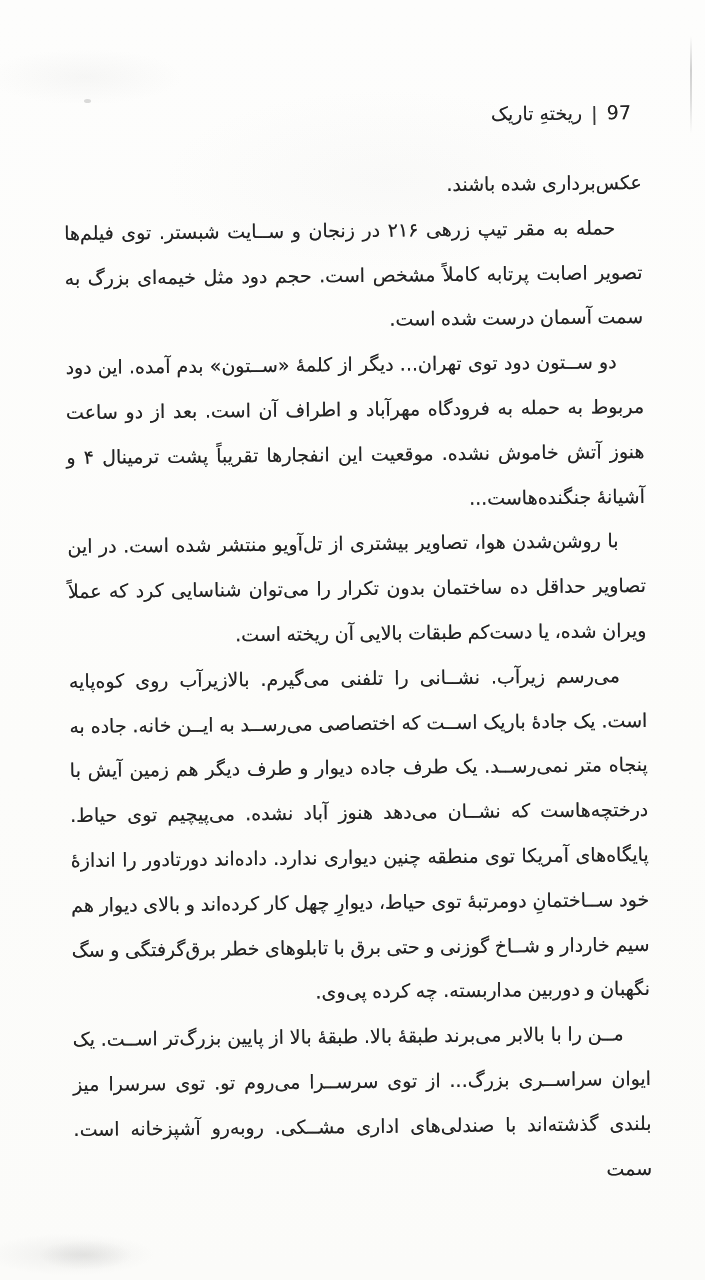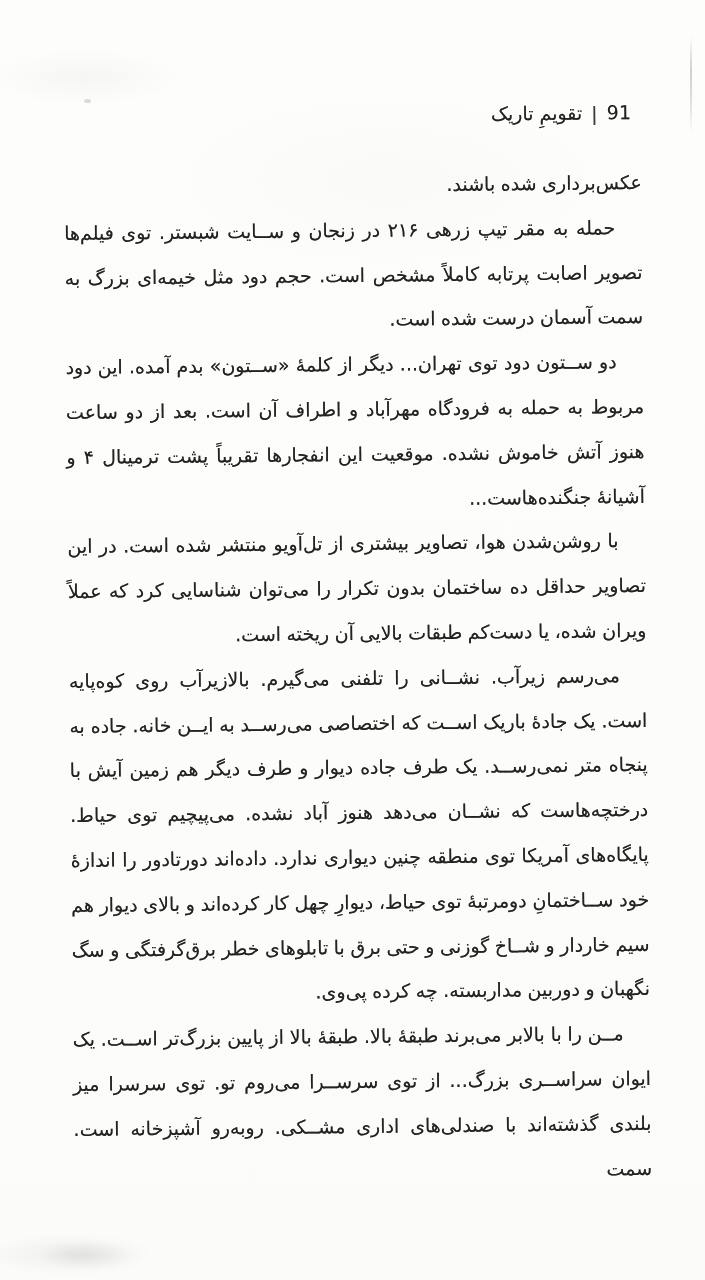--- a/index.html
+++ b/index.html
@@ -93,21 +93,21 @@
 
 <div class="page">
 
   <div class="edge-line"></div>
   <div class="speck"></div>
   <div class="smudge-bl"></div>
 
   <div class="content">
 
     <header class="running-head">
-      <span class="pg-num">91</span><span class="sep">|</span><span class="book-title">تقویمِ تاریک</span>
+      <span class="pg-num">97</span><span class="sep">|</span><span class="book-title">ریختهِ تاریک</span>
     </header>
 
     <article class="body-text">
       <p>عکس‌برداری شده باشند.</p>
       <p class="indent">حمله به مقر تیپ زرهی ۲۱۶ در زنجان و ســایت شبستر. توی فیلم‌ها تصویر اصابت پرتابه کاملاً مشخص است. حجم دود مثل خیمه‌ای بزرگ به سمت آسمان درست شده است.</p>
       <p class="indent">دو ســتون دود توی تهران... دیگر از کلمهٔ «ســتون» بدم آمده. این دود مربوط به حمله به فرودگاه مهرآباد و اطراف آن است. بعد از دو ساعت هنوز آتش خاموش نشده. موقعیت این انفجارها تقریباً پشت ترمینال ۴ و آشیانهٔ جنگنده‌هاست...</p>
       <p class="indent">با روشن‌شدن هوا، تصاویر بیشتری از تل‌آویو منتشر شده است. در این تصاویر حداقل ده ساختمان بدون تکرار را می‌توان شناسایی کرد که عملاً ویران شده، یا دست‌کم طبقات بالایی آن ریخته است.</p>
       <p class="indent">می‌رسم زیرآب. نشــانی را تلفنی می‌گیرم. بالازیرآب روی کوه‌پایه است. یک جادهٔ باریک اســت که اختصاصی می‌رســد به ایــن خانه. جاده به پنجاه متر نمی‌رســد. یک طرف جاده دیوار و طرف دیگر هم زمین آیش با درختچه‌هاست که نشــان می‌دهد هنوز آباد نشده. می‌پیچیم توی حیاط. پایگاه‌های آمریکا توی منطقه چنین دیواری ندارد. داده‌اند دورتادور را اندازهٔ خود ســاختمانِ دومرتبهٔ توی حیاط، دیوارِ چهل کار کرده‌اند و بالای دیوار هم سیم خاردار و شــاخ گوزنی و حتی برق با تابلوهای خطر برق‌گرفتگی و سگ نگهبان و دوربین مداربسته. چه کرده پی‌وی.</p>
       <p class="indent cut">مــن را با بالابر می‌برند طبقهٔ بالا. طبقهٔ بالا از پایین بزرگ‌تر اســت. یک ایوان سراســری بزرگ... از توی سرســرا می‌روم تو. توی سرسرا میز بلندی گذشته‌اند با صندلی‌های اداری مشــکی. روبه‌رو آشپزخانه است. سمت</p>
     </article>

